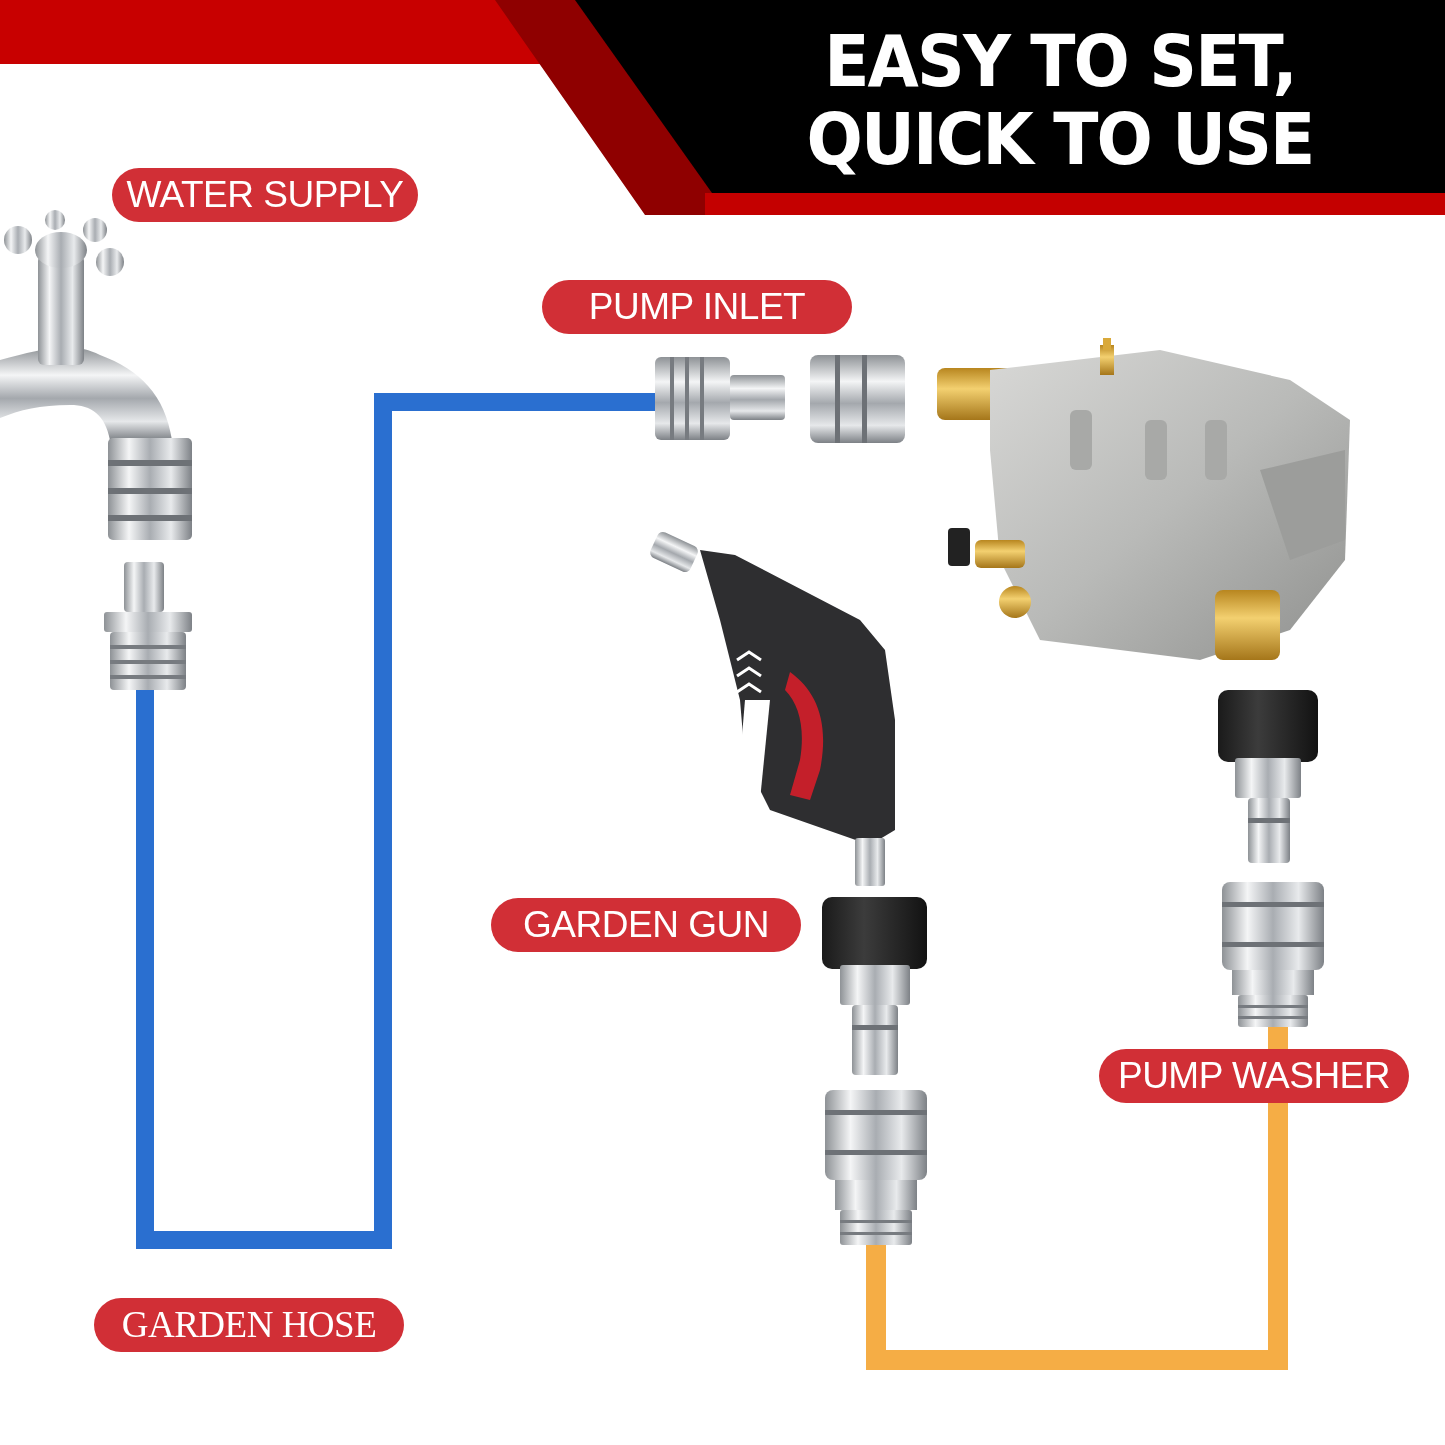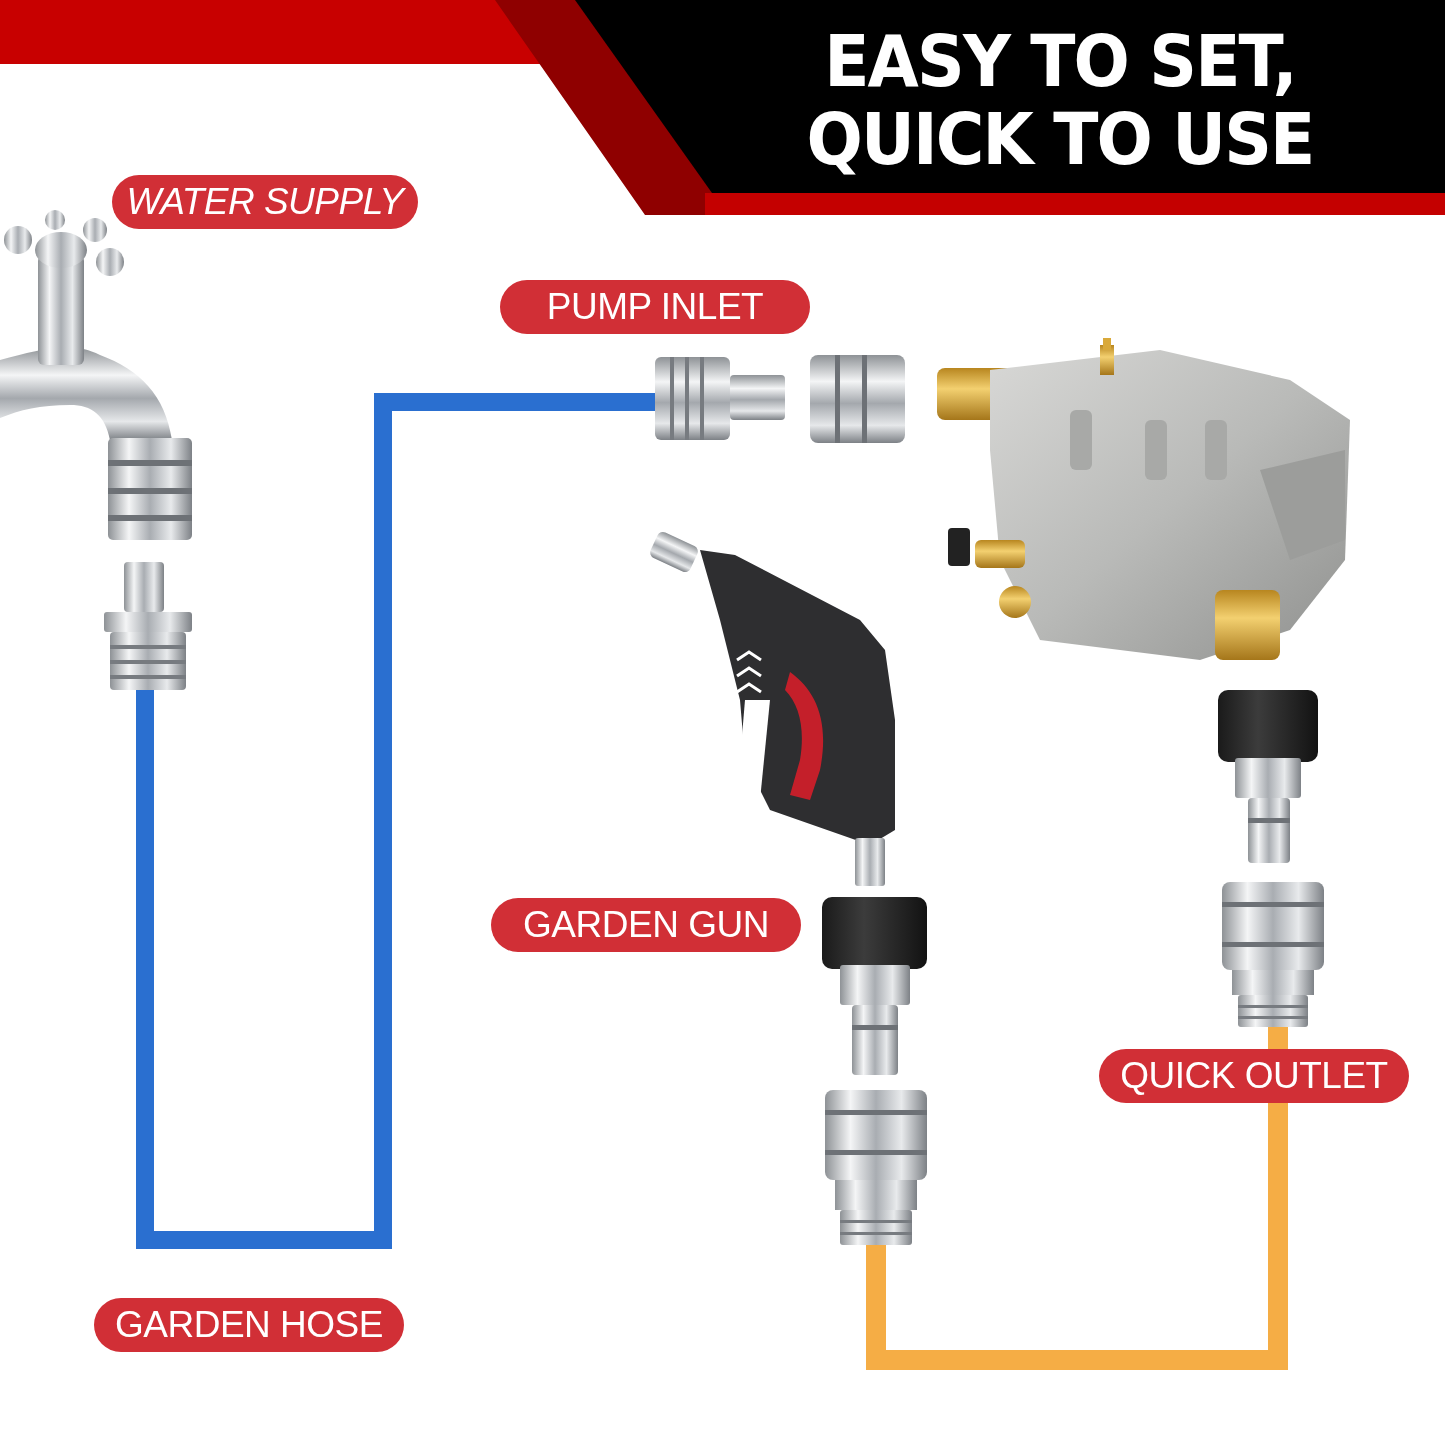--- a/index.html
+++ b/index.html
@@ -164,17 +164,17 @@
     <rect x="1222" y="882" width="102" height="88" rx="8" fill="url(#chrome)"></rect>
     <rect x="1222" y="902" width="102" height="5" fill="#6d7176"></rect>
     <rect x="1222" y="942" width="102" height="5" fill="#6d7176"></rect>
     <rect x="1232" y="970" width="82" height="25" fill="url(#chrome)"></rect>
     <rect x="1238" y="995" width="70" height="32" rx="3" fill="url(#chrome)"></rect>
     <rect x="1238" y="1005" width="70" height="3" fill="#777b80"></rect>
     <rect x="1238" y="1016" width="70" height="3" fill="#777b80"></rect>
   </g>
 </svg>
 
-<div class="pill" style="left:112px; top:175px; width:306px;font-style:italic;">WATER SUPPLY</div>
-<div class="pill" style="left:500px; top:280px; width:310px;">PUMP INLET</div>
+<div class="pill" style="left:112px; top:168px; width:306px;">WATER SUPPLY</div>
+<div class="pill" style="left:542px; top:280px; width:310px;">PUMP INLET</div>
 <div class="pill" style="left:491px; top:898px; width:310px;">GARDEN GUN</div>
-<div class="pill" style="left:1099px; top:1049px; width:310px;">QUICK OUTLET</div>
-<div class="pill" style="left:94px; top:1298px; width:310px;">GARDEN HOSE</div>
+<div class="pill" style="left:1099px; top:1049px; width:310px;">PUMP WASHER</div>
+<div class="pill" style="left:94px; top:1298px; width:310px;font-family:Liberation Serif, serif;">GARDEN HOSE</div>
 
 </body></html>

